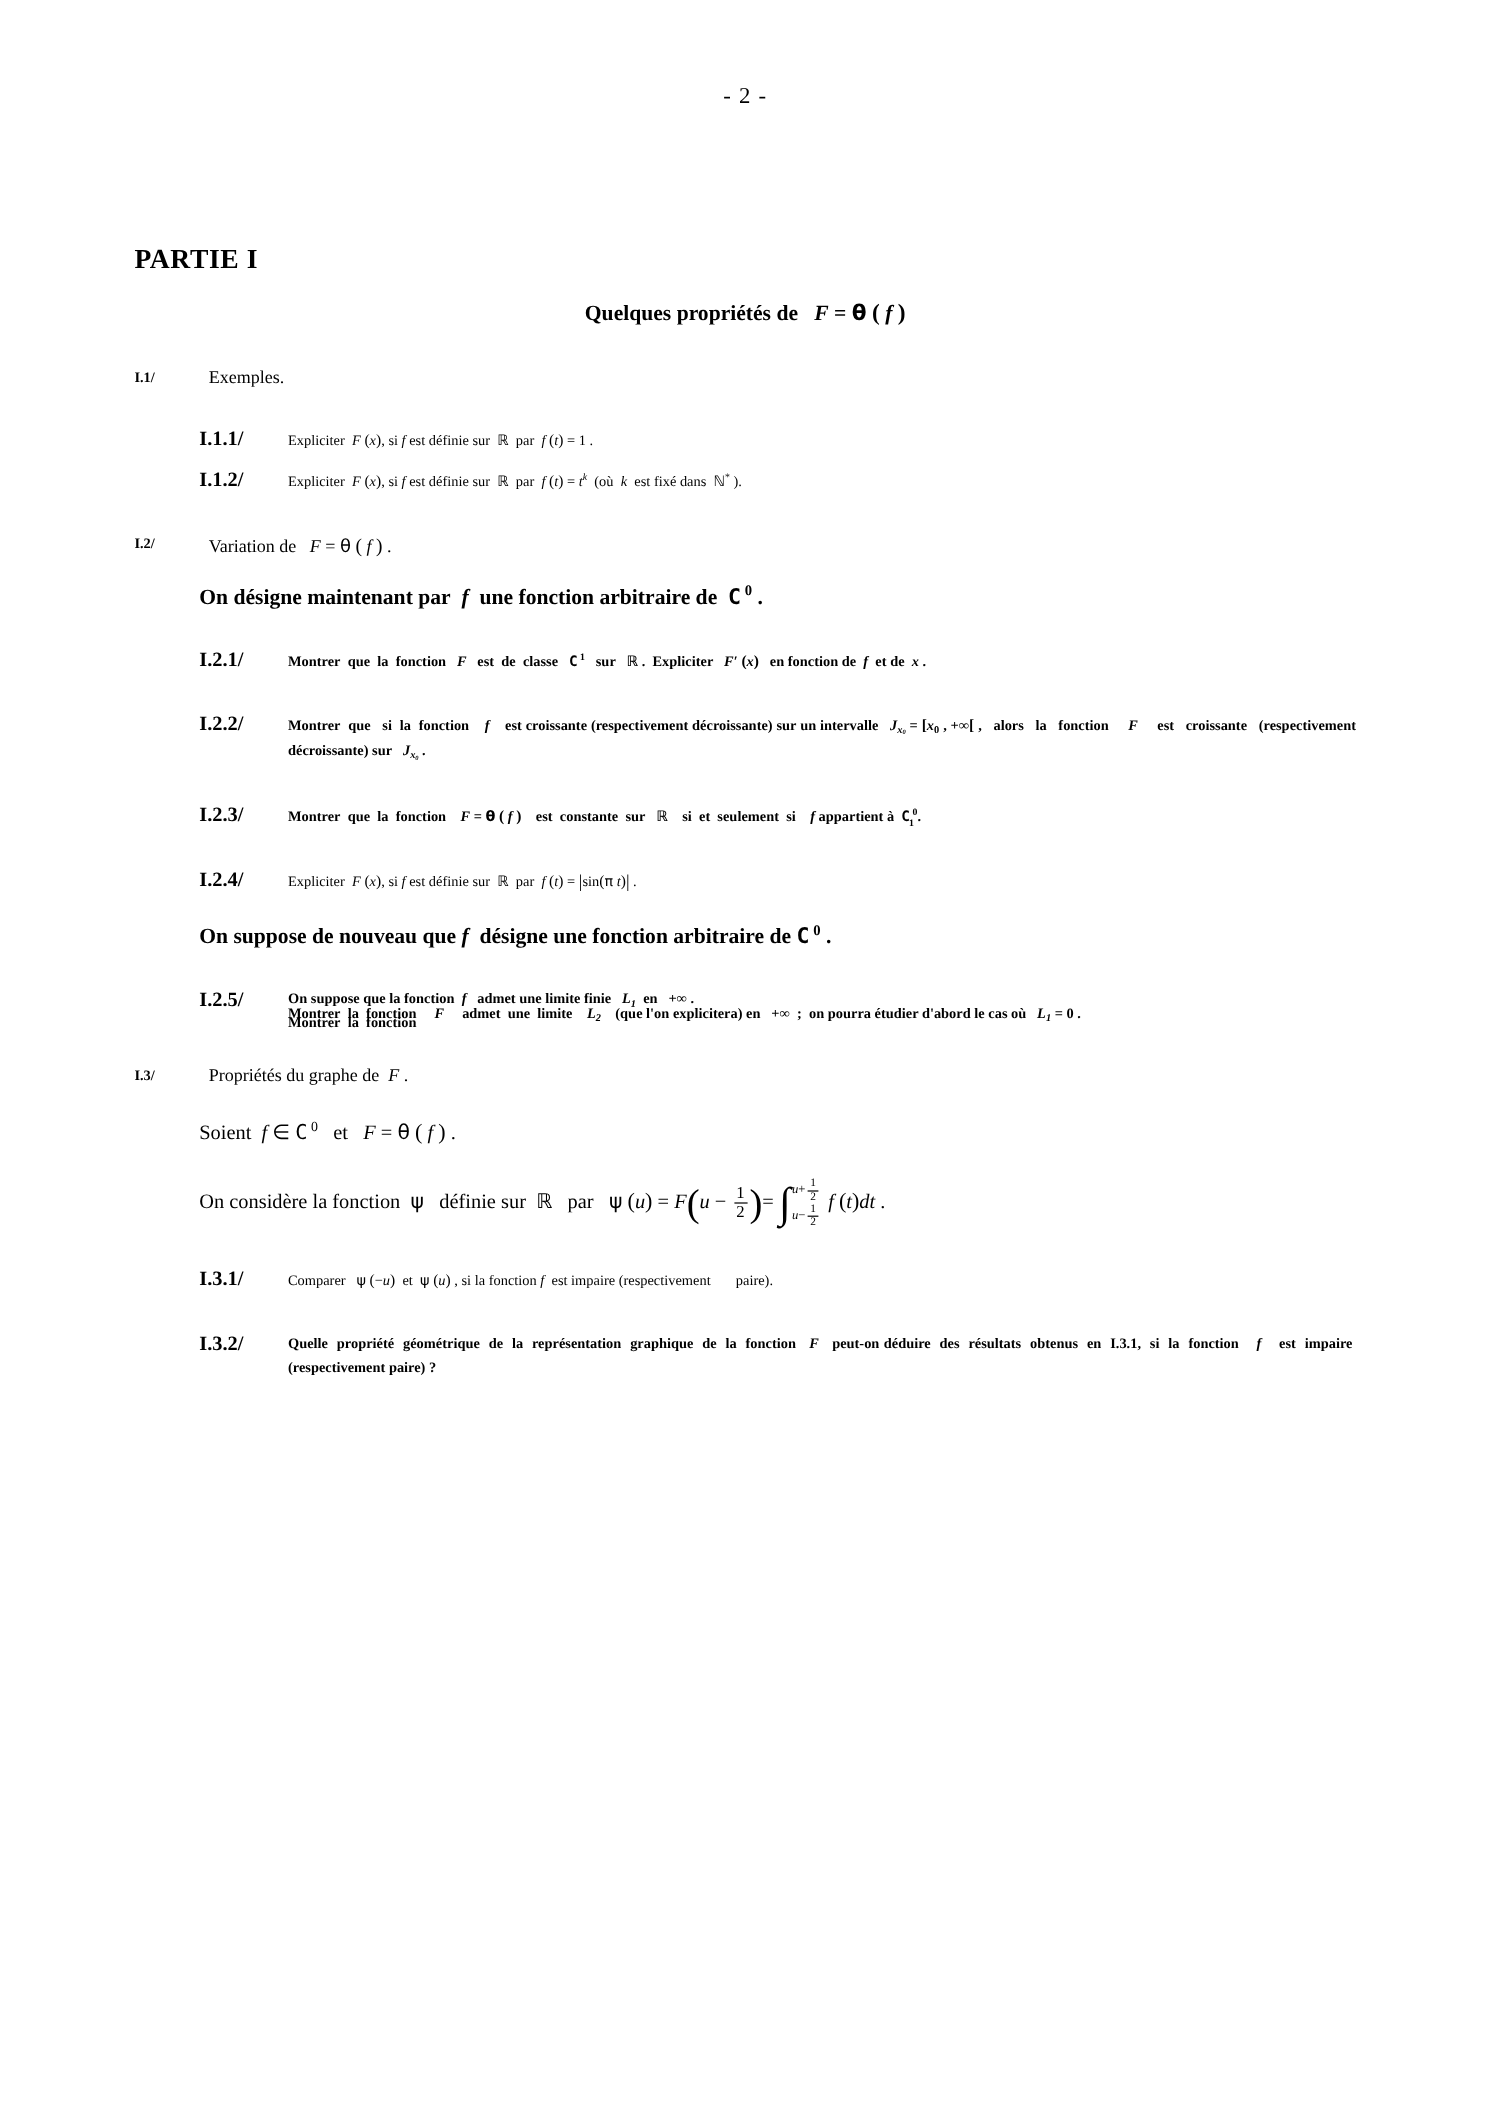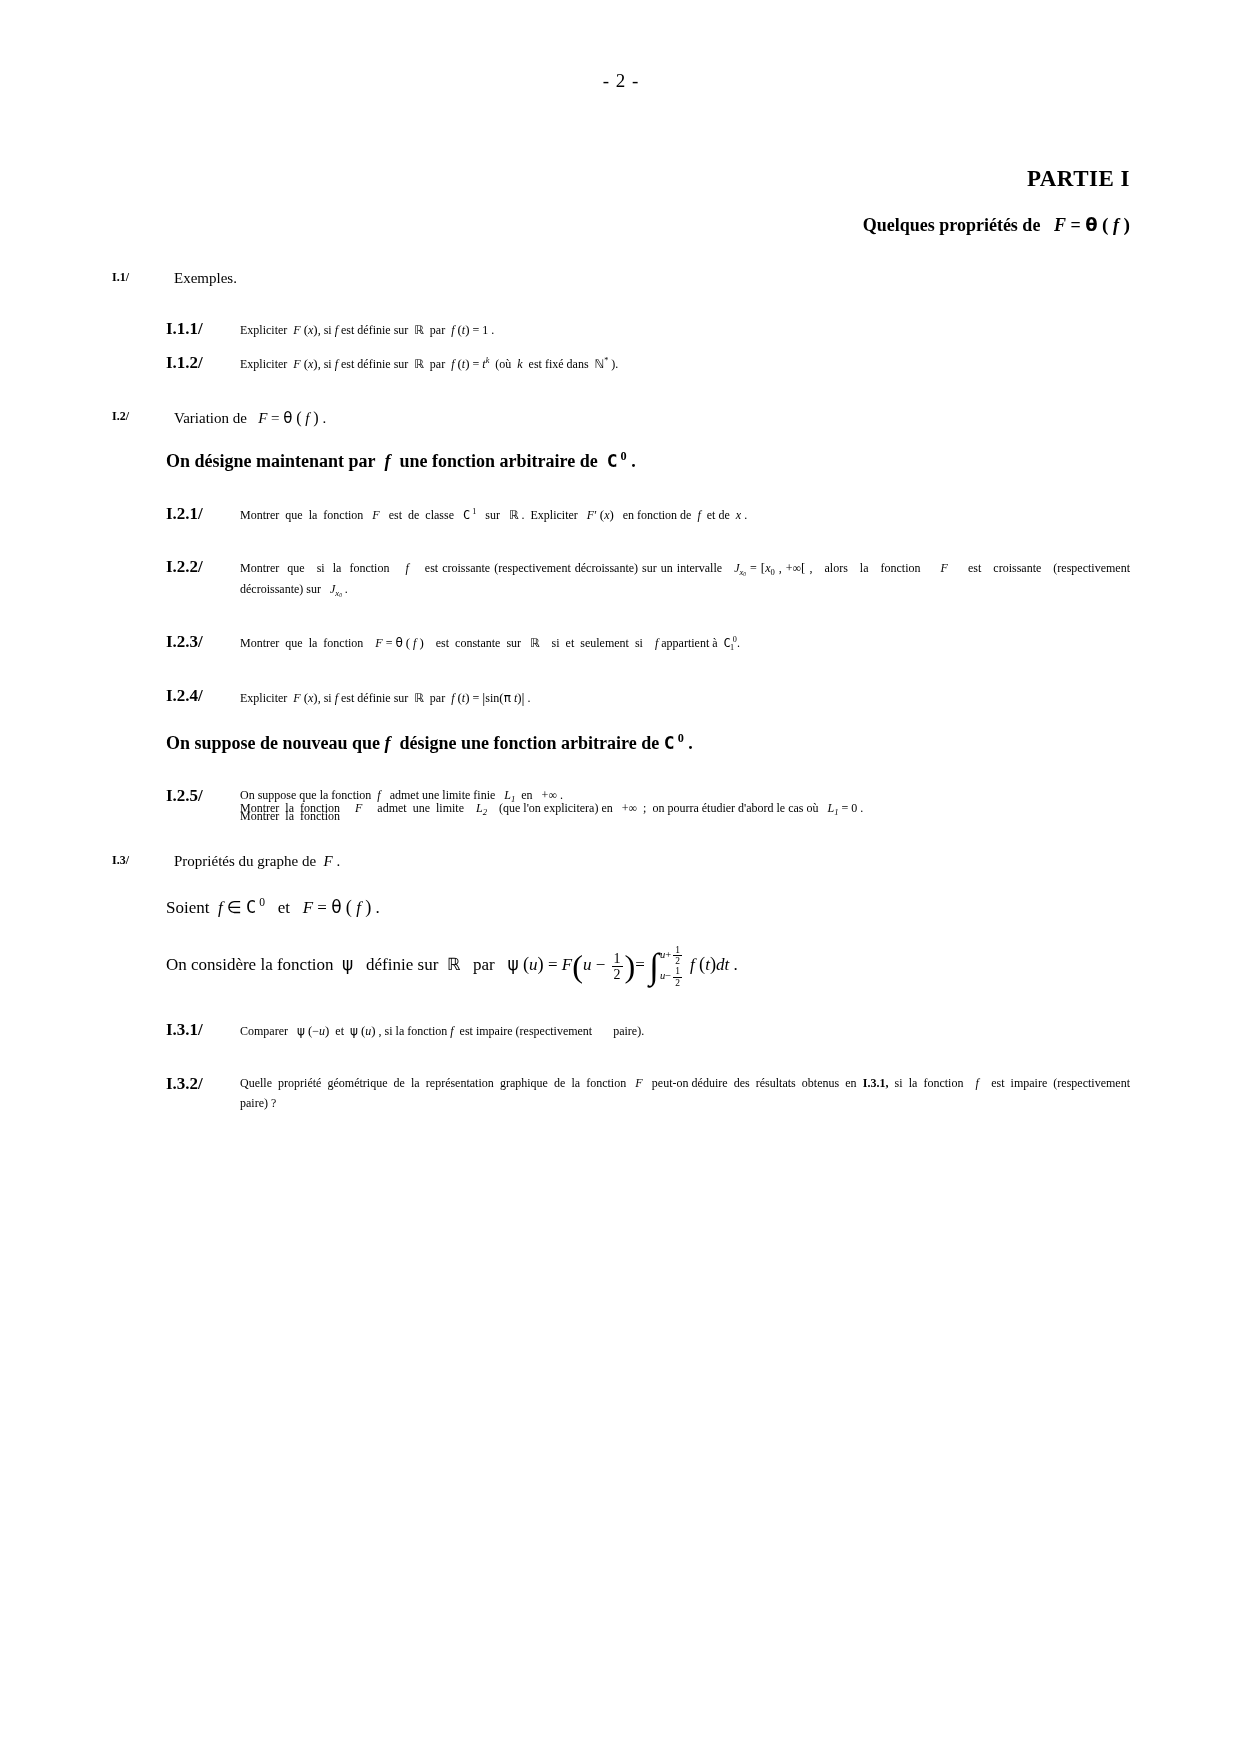--- a/index.html
+++ b/index.html
@@ -25,28 +25,28 @@
   .pagenum {
     text-align: center;
     font-size: 19px;
     margin-top: 70px;
     letter-spacing: 1px;
   }
   .content {
     margin: 0 112px 0 112px;
   }
   .part-title {
-    text-align: right;
+    text-align: left;
     font-weight: bold;
     font-size: 23px;
-    margin-top: 74px;
+    margin-top: 111px;
     letter-spacing: 0.5px;
   }
   .part-sub {
-    text-align: right;
+    text-align: center;
     font-weight: bold;
     font-size: 18px;
     margin-top: 22px;
   }
   .sec {
     margin-top: 34px;
     display: flex;
     align-items: flex-start;
   }
   .sec-num {
@@ -73,20 +73,21 @@
   }
   .item-body {
     font-size: 12px;
     line-height: 1.65;
     flex: 1 1 auto;
     text-align: justify;
   }
   .item-body.just {
     text-align: justify;
     text-align-last: left;
+    font-weight: bold;
   }
   .note {
     font-weight: bold;
     font-size: 18px;
     margin-top: 22px;
     margin-left: 54px;
   }
   .plain {
     font-size: 17px;
     margin-top: 22px;

